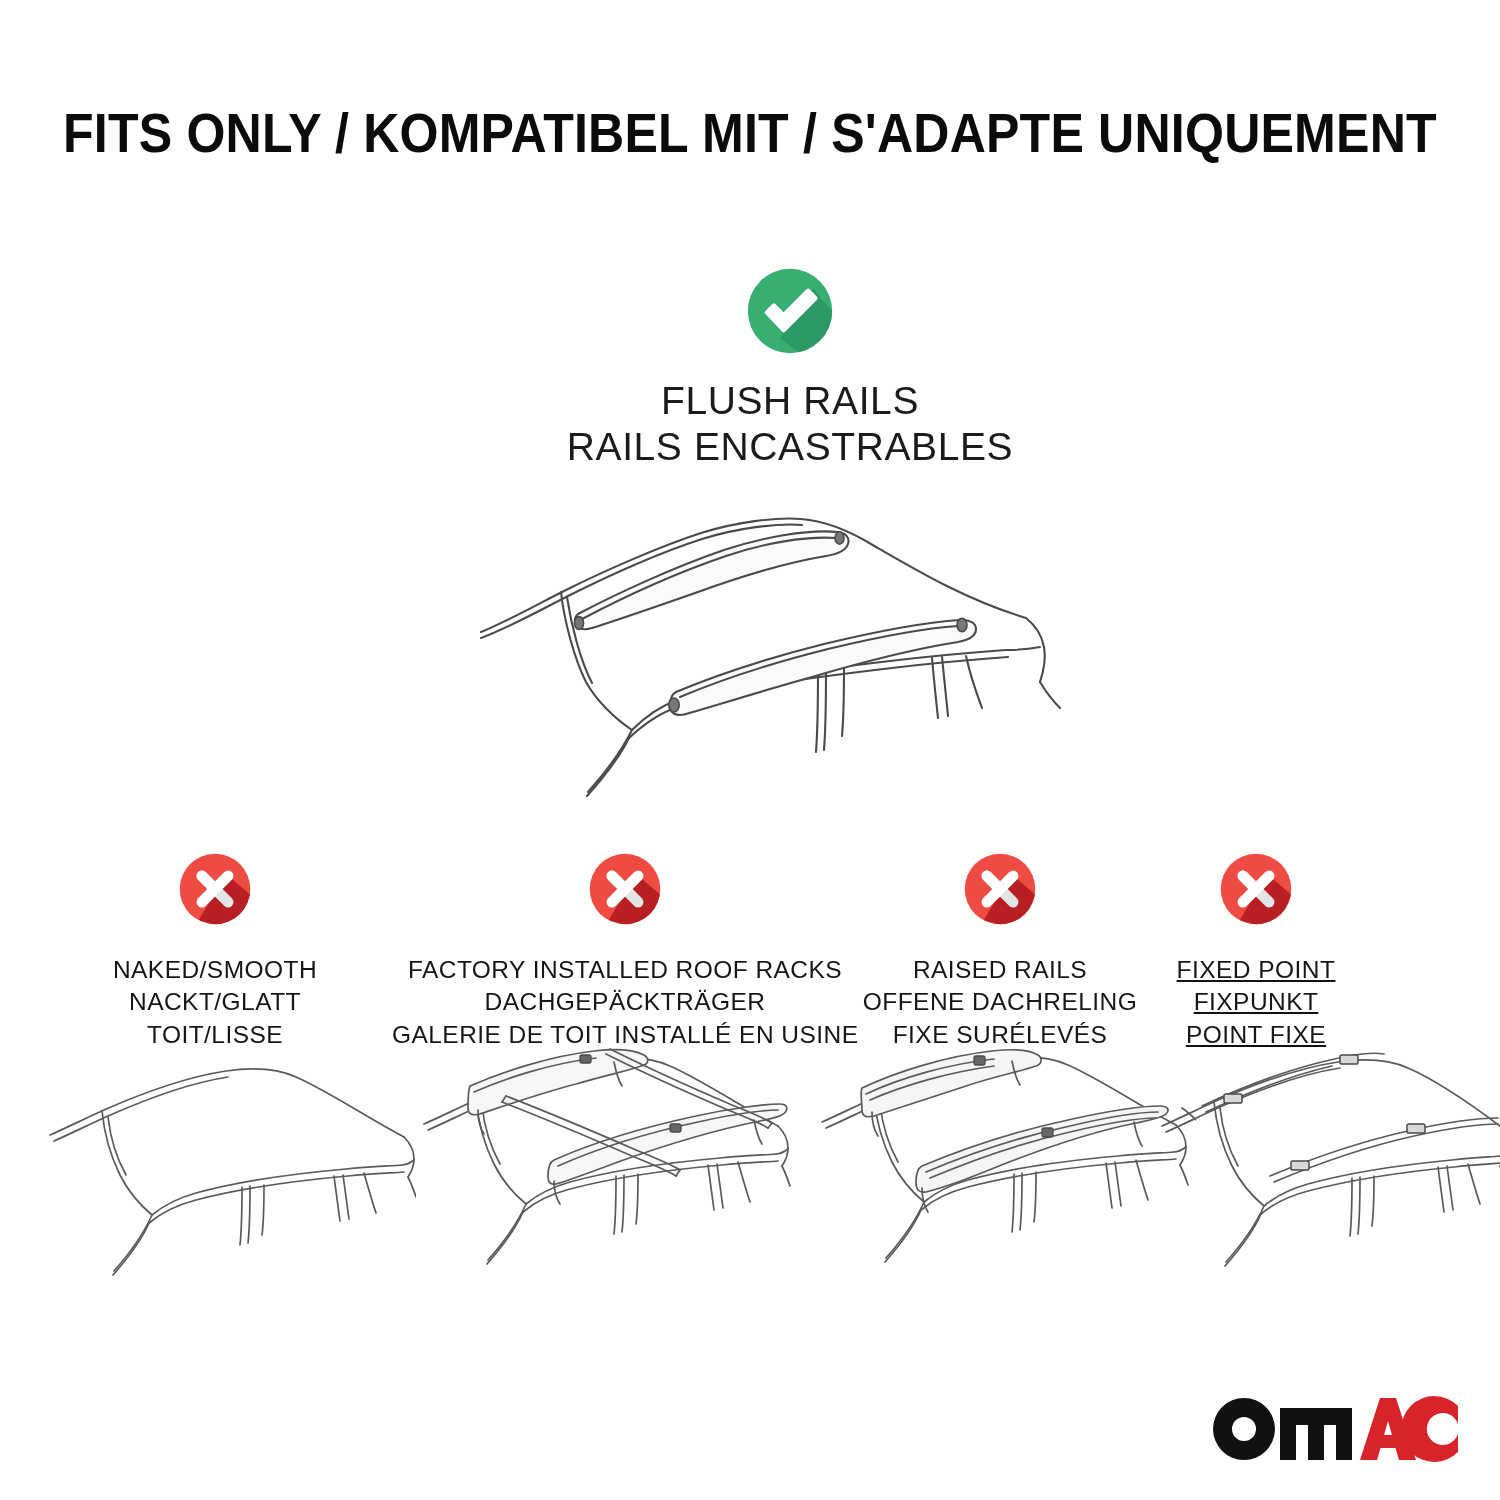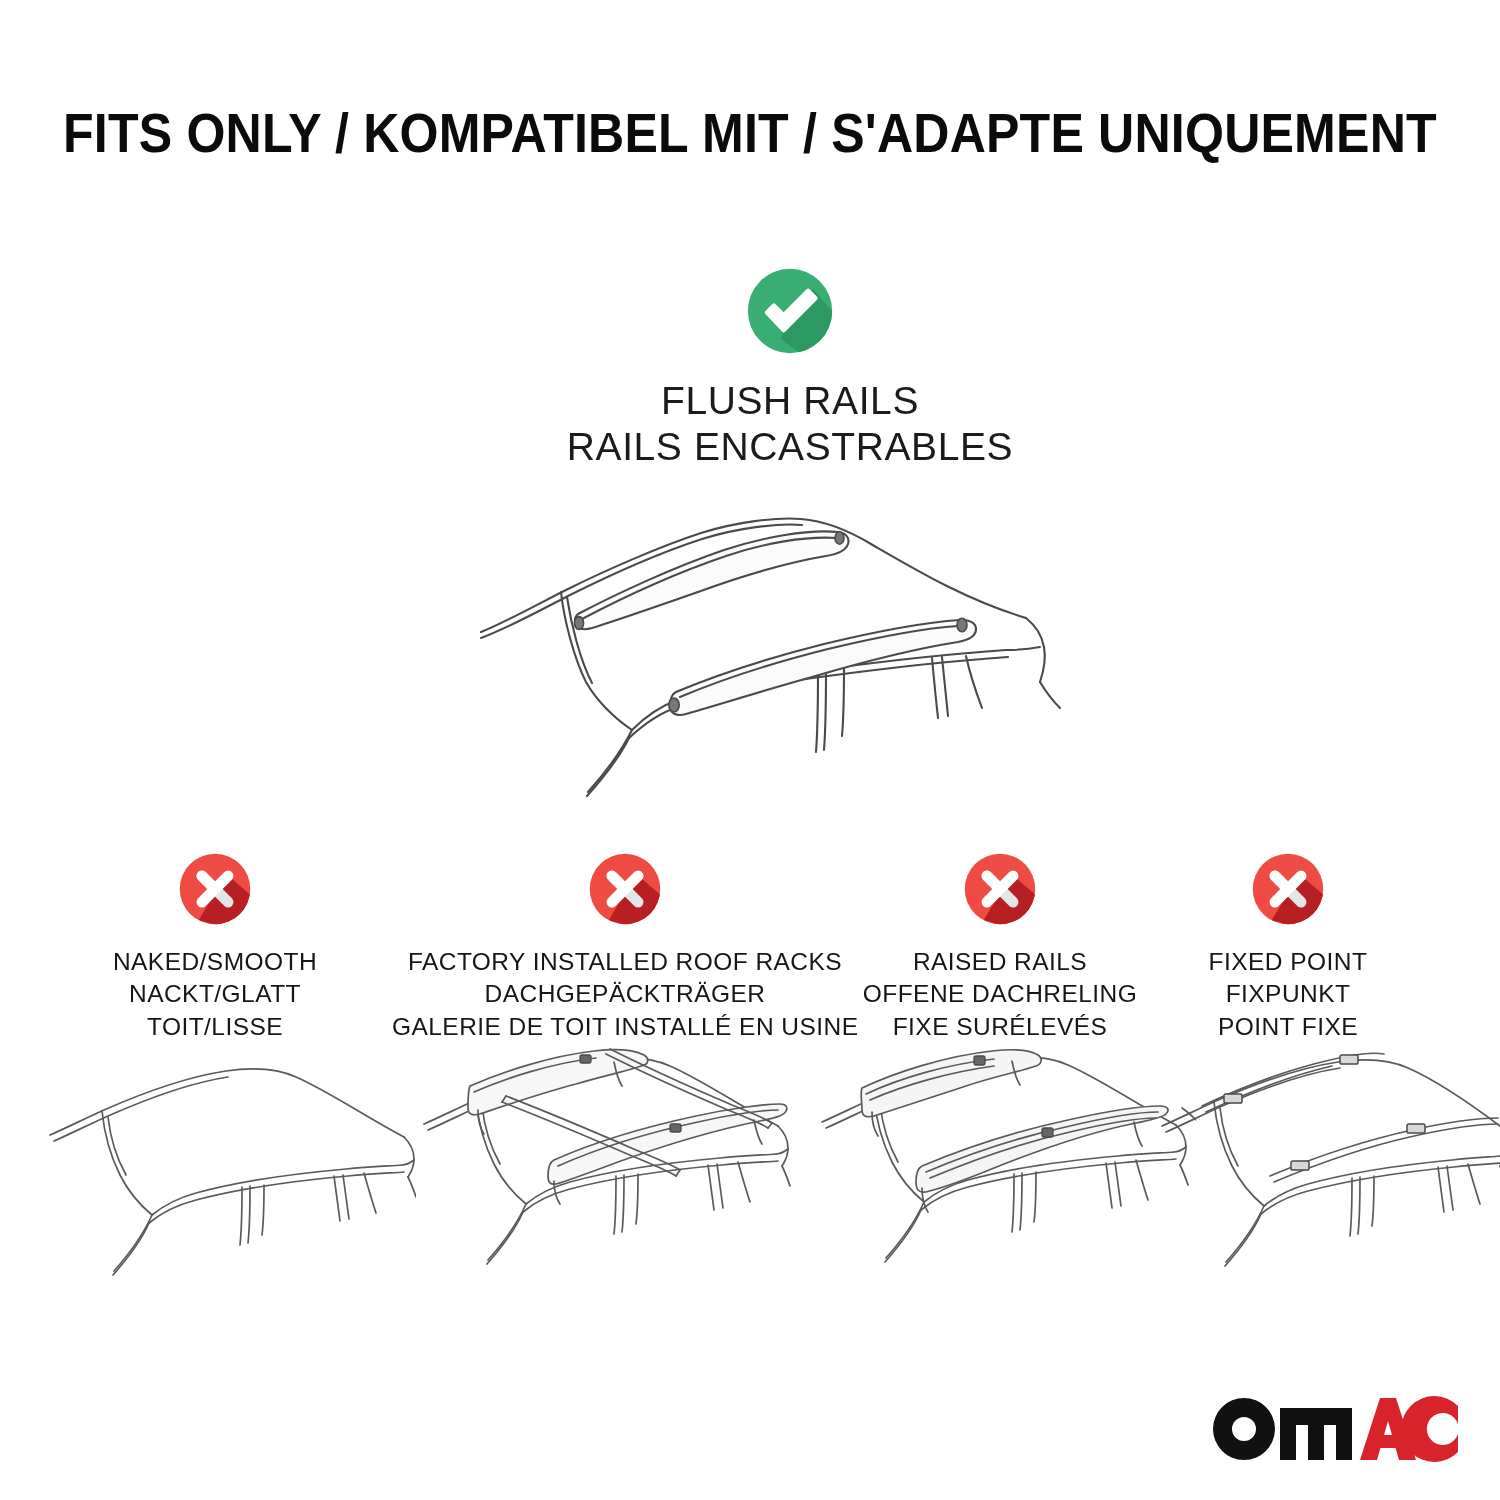--- a/index.html
+++ b/index.html
@@ -90,24 +90,24 @@
     height: 200px;
   }
   .nf-col {
     position: absolute;
     top: 0;
     text-align: center;
   }
   .nf-col-0 { left: 40px;   width: 350px; }
   .nf-col-1 { left: 392px;  width: 466px; }
   .nf-col-2 { left: 838px;  width: 324px; }
-  .nf-col-3 { left: 1148px; width: 280px; }
+  .nf-col-3 { left: 1116px; width: 280px; text-decoration: underline; }
 
   .nf-labels {
-    margin-top: 16px;
+    margin-top: 24px;
     font-size: 24.5px;
     font-weight: 400;
     line-height: 1.32;
     letter-spacing: 0.45px;
     color: #161616;
   }
   .nf-labels div { white-space: nowrap; }
 
   .nf-art {
     position: absolute;

